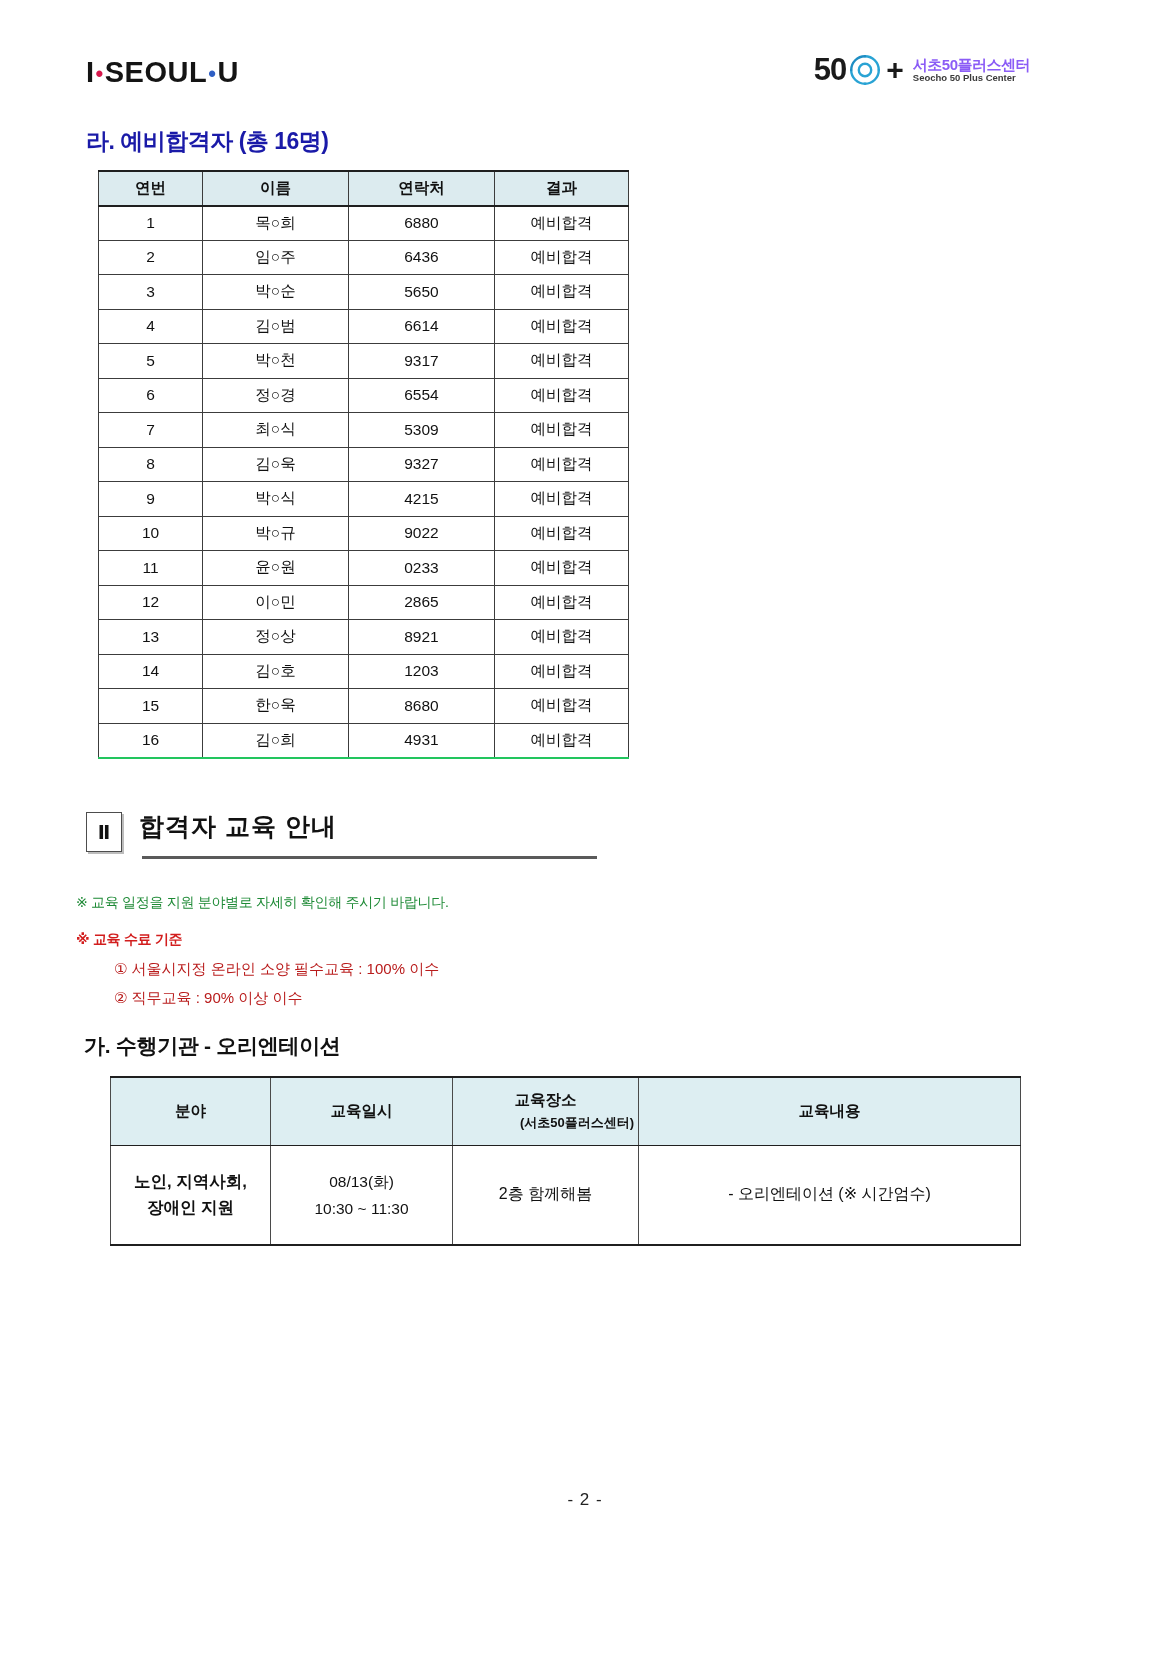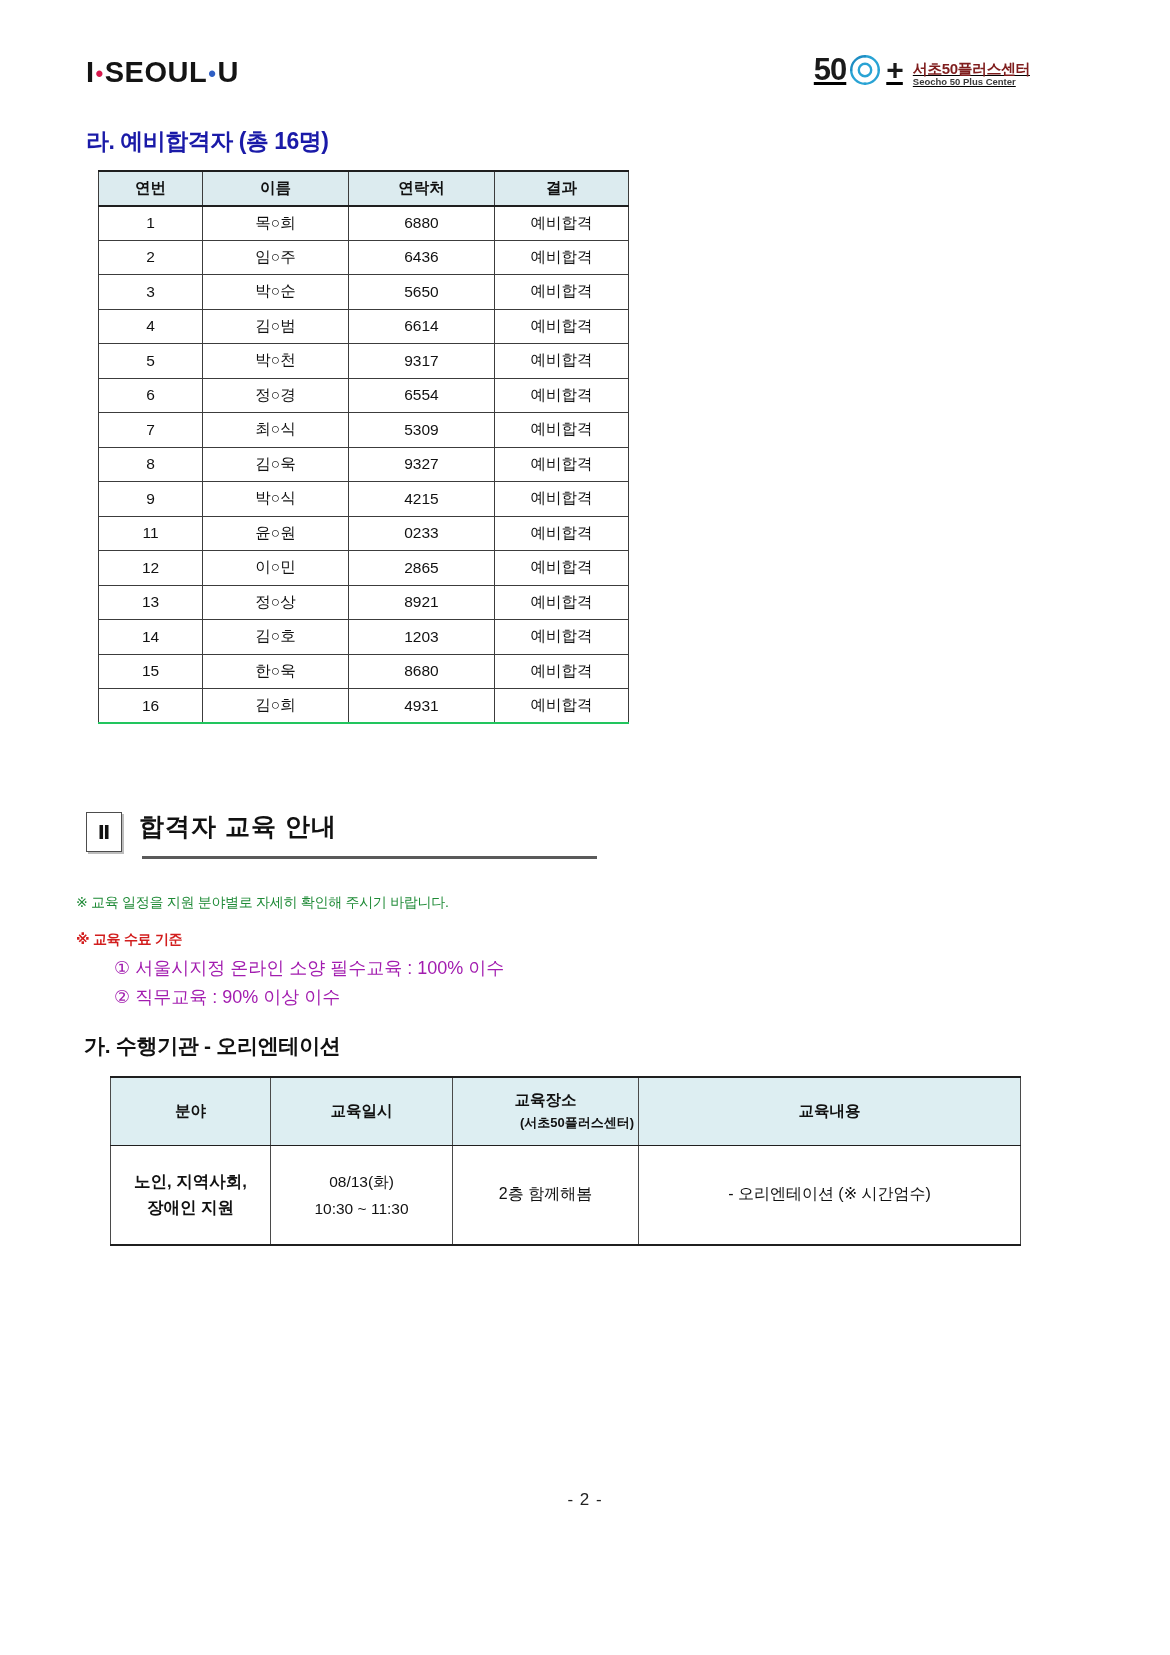--- a/index.html
+++ b/index.html
@@ -56,23 +56,22 @@
     vertical-align: middle;
     padding: 0 1px;
   }
   .brand-seoul .letters { color: #141414; }
 
   .logo-right {
     position: absolute;
     right: 140px;
     top: 6px;
     display: flex;
-    align-items: flex-end;
+    align-items: center;
     gap: 10px;
-    text-decoration: underline;
   }
   .logo-mark {
     display: flex;
     align-items: center;
     font-size: 31px;
     font-weight: bold;
     color: #1a1a1a;
     letter-spacing: -1px;
   }
   .logo-ring {
@@ -84,21 +83,21 @@
   }
   .logo-plus {
     font-size: 30px;
     font-weight: bold;
     margin-left: 2px;
   }
   .logo-text { line-height: 1.15; }
   .logo-text .ko {
     font-size: 15px;
     font-weight: bold;
-    color: #7f1d1d;
+    color: #8b5cf6;
     letter-spacing: -0.5px;
   }
   .logo-text .en {
     font-size: 9.5px;
     font-weight: bold;
     color: #3a3a3a;
     letter-spacing: 0px;
   }
 
   
@@ -196,22 +195,22 @@
   }
   .note-line {
     font-size: 14px;
     line-height: 29px;
     letter-spacing: -0.3px;
     white-space: nowrap;
   }
   .note-green { color: #1e8a36; }
   .note-red-bold { color: #d21d1d; font-weight: bold; margin-top: 8px; }
   .note-sub {
-    color: #a21caf;
-    font-size: 18px;
+    color: #b91c1c;
+    font-size: 15px;
     line-height: 29px;
     padding-left: 38px;
     white-space: nowrap;
   }
 
   
   .sec-title-ga {
     position: absolute;
     left: 84px;
     top: 1032px;
@@ -380,20 +379,26 @@
           <tr>
             <td>8</td>
             <td>김○욱</td>
             <td>9327</td>
             <td>예비합격</td>
           </tr>
           <tr>
             <td>9</td>
             <td>박○식</td>
             <td>4215</td>
+            <td>예비합격</td>
+          </tr>
+          <tr>
+            <td>10</td>
+            <td>박○규</td>
+            <td>9022</td>
             <td>예비합격</td>
           </tr>
           <tr>
             <td>11</td>
             <td>윤○원</td>
             <td>0233</td>
             <td>예비합격</td>
           </tr>
           <tr>
             <td>12</td>

